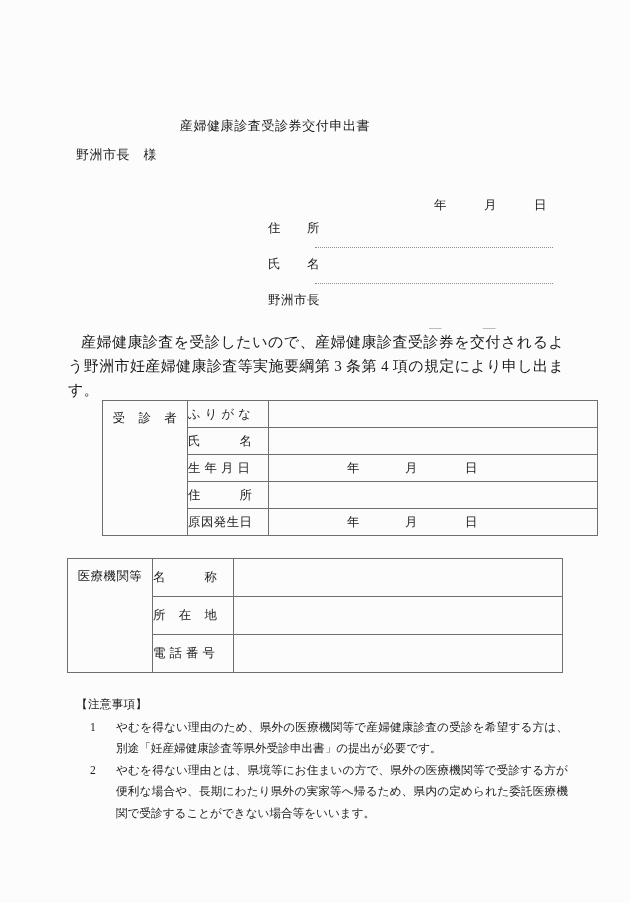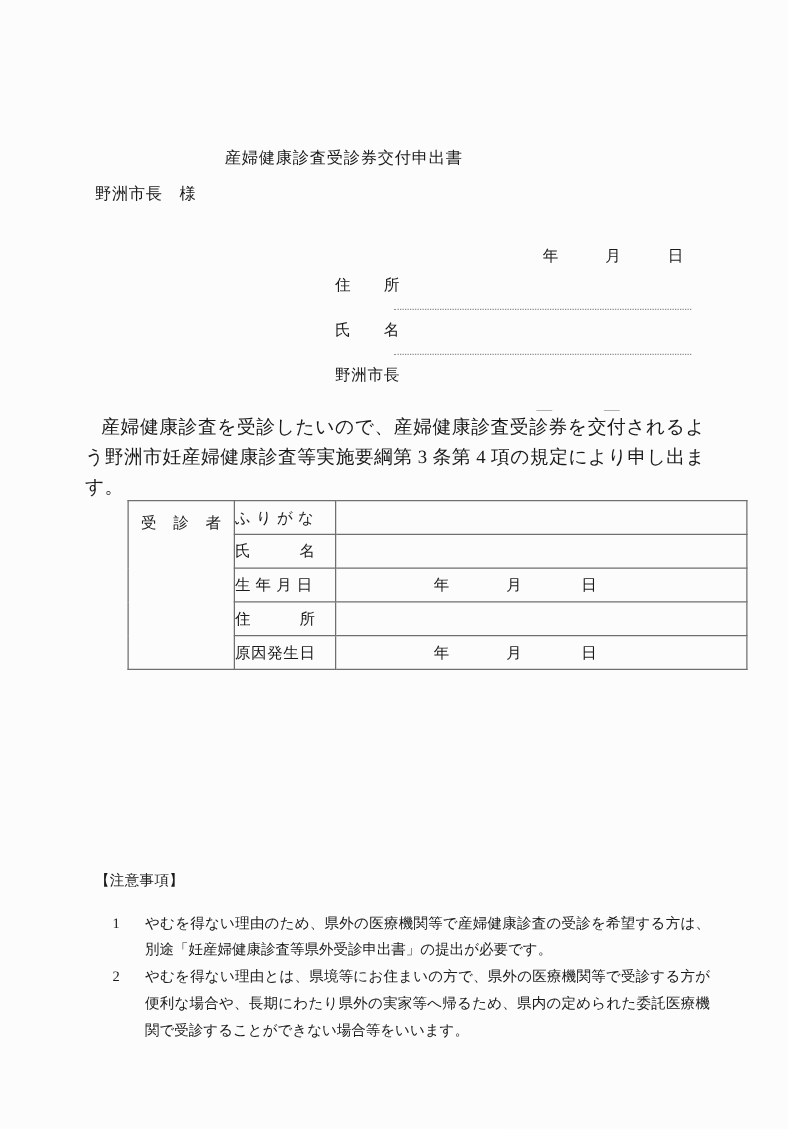--- a/index.html
+++ b/index.html
@@ -137,21 +137,21 @@
   
   .notes {
     left: 76px; top: 694px;
     width: 492px;
     font-size: 11.6px;
     line-height: 21.5px;
     white-space: normal;
   }
   .notes-title {
     letter-spacing: .3px;
-    margin-bottom: 12px;
+    margin-bottom: 1px;
   }
   .note-item {
     display: flex;
     padding-left: 14px;
   }
   .note-num {
     width: 26px;
     flex: 0 0 26px;
   }
   .note-text {
@@ -212,20 +212,37 @@
     </tr>
     <tr>
       <td class="t-label">原因発生日</td>
       <td class="t-value">
         <div class="dt"><span class="y">年</span><span class="m">月</span><span>日</span></div>
       </td>
     </tr>
   </tbody>
     </table>
 
+  <table class="form-table" id="table-institution">
+    <tbody>
+        <tr>
+      <td class="t-rowhead" rowspan="3">医療機関等</td>
+      <td class="t-label">名　　　称</td>
+      <td class="t-value"></td>
+    </tr>
+    <tr>
+      <td class="t-label">所　在　地</td>
+      <td class="t-value"></td>
+    </tr>
+    <tr>
+      <td class="t-label">電 話 番 号</td>
+      <td class="t-value"></td>
+    </tr>
+  </tbody>
+    </table>
 
   <div class="abs notes">
     <div class="notes-title">【注意事項】</div>
 
     <div class="note-item">
       <span class="note-num">1</span>
       <span class="note-text">やむを得ない理由のため、県外の医療機関等で産婦健康診査の受診を希望する方は、別途「妊産婦健康診査等県外受診申出書」の提出が必要です。</span>
     </div>
 
     <div class="note-item">

